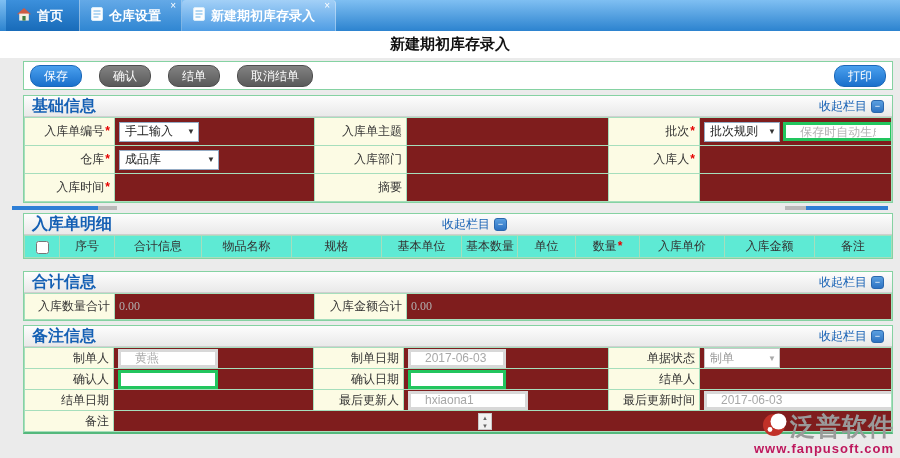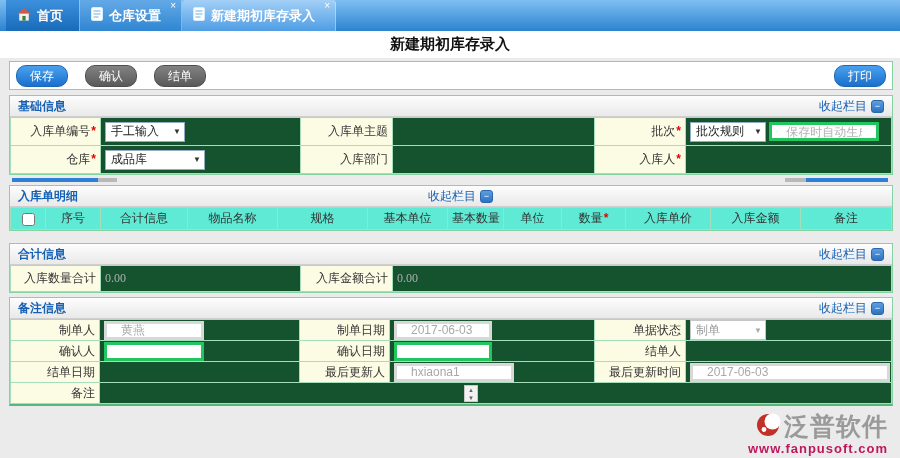--- a/index.html
+++ b/index.html
@@ -10,42 +10,42 @@
   .tabbar { height:31px; background:linear-gradient(#7fbff2,#2c83cf); display:flex; align-items:stretch; padding-left:6px; }
   .tab { display:flex; align-items:center; gap:6px; padding:0 20px 0 11px; color:#fff; font-size:13px; font-weight:bold; position:relative; cursor:pointer; white-space:nowrap; }
   .tab-home { background:linear-gradient(#3c90dc,#186bb9); padding-right:16px; border-right:1px solid rgba(255,255,255,.45); }
   .tab-mid  { background:linear-gradient(#64a9e7,#2f86d2); border-right:1px solid rgba(255,255,255,.35); }
   .tab-active { background:linear-gradient(#a3d0f7,#4f9de4); border-radius:4px 4px 0 0; }
   .tab-close { position:absolute; top:1px; right:5px; font-size:10px; font-weight:normal; color:#fff; line-height:10px; cursor:pointer; }
 
   
   .title-bar { background:#fff; height:27px; display:flex; align-items:center; justify-content:center; }
   .page-title { font-size:15px; font-weight:bold; color:#111; }
-  .panel { margin:0 7px 0 9px; border:1px solid #85d2a2; background:#fff; }
+  .panel { margin:0 7px 0 23px; border:1px solid #85d2a2; background:#fff; }
 
   
   .toolbar { margin-top:3px; height:29px; display:flex; align-items:center; padding:0 6px; }
   .btn { font-size:12px; color:#fff; border-radius:10px; padding:3px 13px; cursor:pointer; border:1px solid transparent; line-height:14px; }
   .btn-blue { background:linear-gradient(#4aa0ee,#1a70cc); border-color:#1a67b8; }
   .btn-gray { background:linear-gradient(#828282,#5a5a5a); border-color:#4e4e4e; }
   .mr17 { margin-right:17px; } .mr10 { margin-right:10px; }
   .ml-auto { margin-left:auto; }
 
   
   .sec-header { height:21px; background:linear-gradient(#fdfdfd,#e9e9e9); border-bottom:1px solid #cfcfcf; position:relative; display:flex; align-items:center; padding:0 8px; }
-  .sec-title { color:#1560b4; font-weight:bold; font-size:12px; }
+  .sec-title { color:#1560b4; font-weight:bold; font-size:16px; }
   .collapse { position:absolute; right:8px; top:0; height:100%; display:flex; align-items:center; gap:4px; color:#1560b4; font-size:12px; cursor:pointer; }
   .collapse.at-center { right:auto; left:418px; }
   .collapse-icon { width:13px; height:13px; background:linear-gradient(#5a9fe0,#2d72c2); border:1px solid #2a67ad; border-radius:3px; color:#fff; font-size:9px; line-height:11px; text-align:center; }
 
   
   table.grid { width:100%; border-collapse:collapse; table-layout:fixed; }
   table.grid td { border:1px solid #a6debc; font-size:12px; padding:0 4px; overflow:hidden; white-space:nowrap; }
   td.lbl { background:#fcfbe4; text-align:right; color:#333; }
-  td.fld { background:#14532d; text-align:left; }
+  td.fld { background:#7f1d1d; text-align:left; }
   .req { color:#e60000; margin-left:1px; font-weight:bold; }
   .r28 td { height:28px; } .r26 td { height:26px; } .r21 td { height:21px; }
 
   
   .sel { display:inline-flex; align-items:center; justify-content:space-between; border:1px solid #94abc4; background:#fff; height:20px; padding:0 3px 0 5px; font-size:12px; color:#222; vertical-align:middle; cursor:pointer; }
   .sel .arr { font-size:8px; color:#333; margin-left:6px; }
   .sel.disabled { border-color:#c6c6c6; color:#9a9a9a; cursor:default;font-family:Liberation Serif, serif; }
   .sel.disabled .arr { color:#aaa; }
   .w80{width:80px;} .w76{width:76px;} .w100{width:100px;}
   input.txt { border:3px solid #22c55e; height:19px; font-size:12px; padding:0 14px; color:#555; vertical-align:middle; font-family:inherit; }
@@ -66,21 +66,21 @@
   .thead td { height:22px; text-align:center; color:#333; background:#5eead4; }
   .cb { width:13px; height:13px; vertical-align:middle; }
 
   
   .note-cell { position:relative; }
   .spinner { position:absolute; left:364px; top:2px; width:14px; height:17px; border:1px solid #c9c9c9; background:#f2f2f2; display:flex; flex-direction:column; }
   .spinner span { flex:1; font-size:6px; line-height:8px; text-align:center; color:#666; cursor:pointer; }
   .panel.remark { border-bottom:2px solid #54b87c; }
 
   
-  .watermark { position:absolute; right:12px; top:410px; text-align:center; z-index:5; }
+  .watermark { position:absolute; right:6px; top:410px; text-align:center; z-index:5; }
   .wm-row { display:flex; align-items:center; gap:2px; justify-content:flex-end; }
   .wm-name { font-size:25px; font-weight:bold; color:#9a9a9a; letter-spacing:1px; }
   .wm-url { color:#be185d; font-size:13px; font-weight:bold; letter-spacing:1px; margin-top:-2px; } .mt5{margin-top:5px;} .mt12{margin-top:12px;} .mt4{margin-top:4px;}
 </style>
 </head>
 <body>
 
 <div class="tabbar">
   <div class="tab tab-home">
     <span>
@@ -119,20 +119,21 @@
 </div>
 
 <div class="title-bar">
   <span class="page-title">新建期初库存录入</span>
 </div>
 
 <div class="panel toolbar">
   <button class="btn btn-blue mr17">保存</button>
   <button class="btn btn-gray mr17">确认</button>
   <button class="btn btn-gray mr17">结单</button>
+  <button class="btn btn-gray">取消结单</button>
   <button class="btn btn-blue ml-auto">打印</button>
 </div>
 
 <div class="panel mt5">
   <div class="sec-header">
     <span class="sec-title">基础信息</span>
     <span class="collapse">
       <span>收起栏目</span>
       <span class="collapse-icon">−</span>
     </span>
@@ -170,20 +171,28 @@
       <td class="lbl"><span>仓库</span><span class="req">*</span></td>
       <td class="fld">
         <span class="sel w100">
               <span>成品库</span>
               <span class="arr">▼</span>
             </span>
       </td>
       <td class="lbl"><span>入库部门</span></td>
       <td class="fld"></td>
       <td class="lbl"><span>入库人</span><span class="req">*</span></td>
+      <td class="fld"></td>
+    </tr>
+    <tr class="r28">
+      <td class="lbl"><span>入库时间</span><span class="req">*</span></td>
+      <td class="fld"></td>
+      <td class="lbl"><span>摘要</span></td>
+      <td class="fld"></td>
+      <td class="lbl"></td>
       <td class="fld"></td>
     </tr>
   </tbody>
     </table>
 </div>
 
 <div class="scroll-strip">
   <span class="thumb thumb-left">
       <span class="t-blue" style="width:86px"></span>
       <span class="t-gray" style="width:19px"></span>

